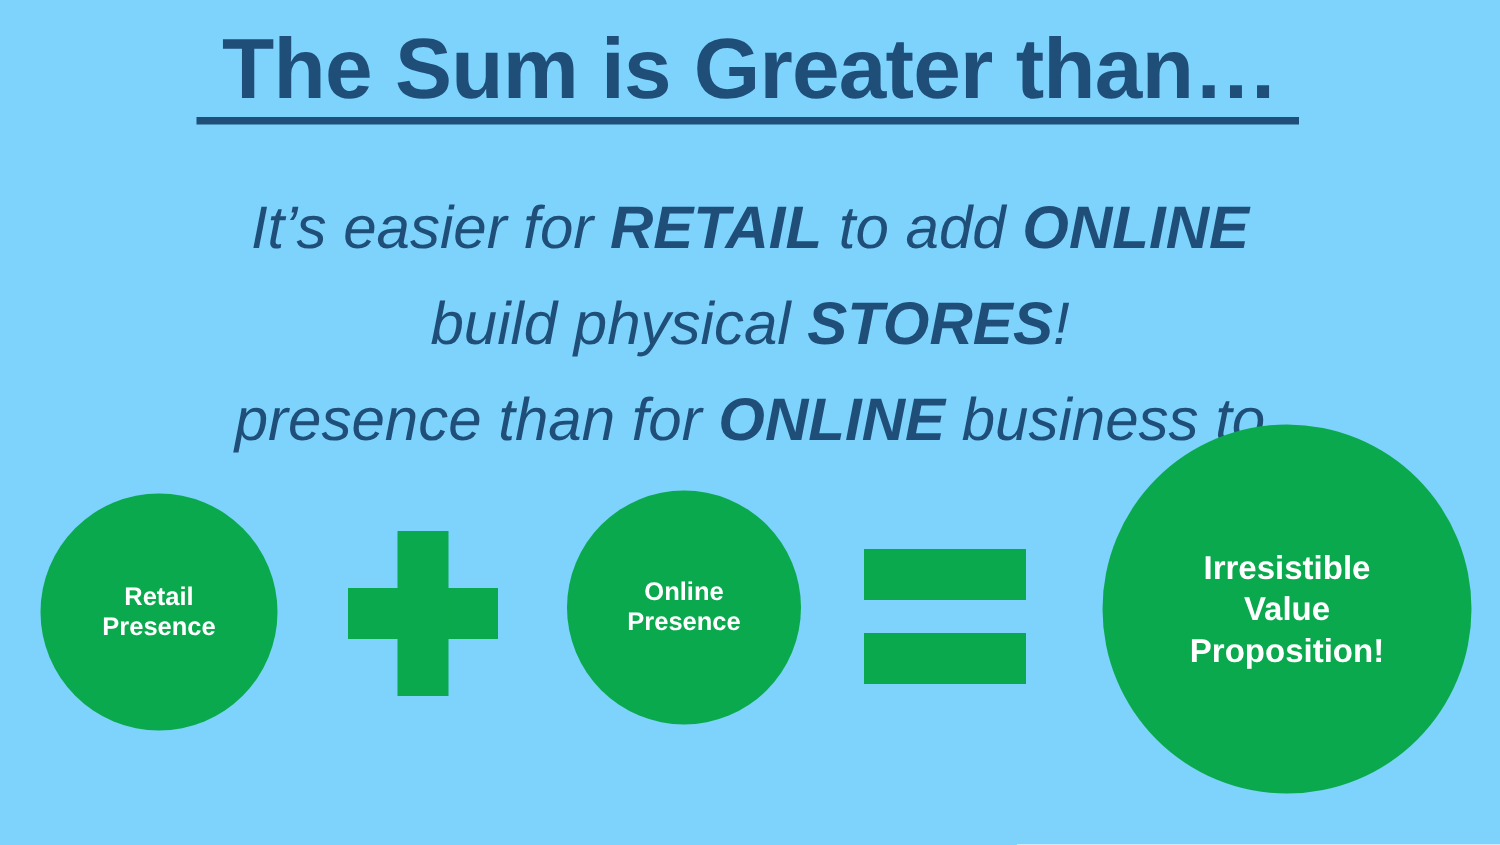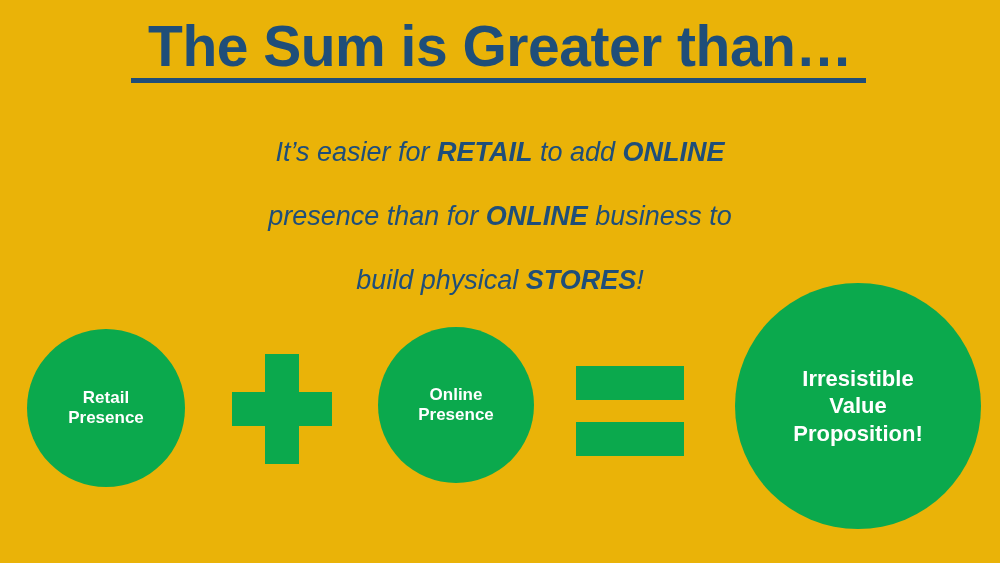--- a/index.html
+++ b/index.html
@@ -7,21 +7,21 @@
     padding: 0;
     background: #ffffff;
   }
   body {
     font-family: "Liberation Sans", sans-serif;
   }
   #slide {
     position: relative;
     width: 1000px;
     height: 563px;
-    background: #eab308;
+    background: #7dd3fc;
     overflow: hidden;
     text-decoration: underline;
   }
 
   
   .title-block {
     position: absolute;
     left: 0;
     top: 12px;
     width: 1000px;
@@ -51,21 +51,21 @@
     position: absolute;
     left: 0;
     top: 120px;
     width: 1000px;
     text-align: center;
   }
   .body-line {
     font-family: "Liberation Sans", sans-serif;
     font-style: italic;
     font-weight: normal;
-    font-size: 27px;
+    font-size: 40px;
     line-height: 64px;
     color: #1F4E79;
     white-space: nowrap;
   }
   .body-line b {
     font-weight: bold;
     font-style: italic;
   }
 
   
@@ -160,23 +160,23 @@
 
   <div class="title-block">
     <span class="title-text">The Sum is Greater than…</span>
   </div>
   <div class="title-rule"></div>
 
   <div class="body-block">
 
     <div class="body-line"><span>It’s easier for </span><b>RETAIL</b><span> to add </span><b>ONLINE</b></div>
 
+    <div class="body-line"><span>build physical </span><b>STORES</b><span>!</span></div>
+
     <div class="body-line"><span>presence than for </span><b>ONLINE</b><span> business to</span></div>
-
-    <div class="body-line"><span>build physical </span><b>STORES</b><span>!</span></div>
 
   </div>
 
   <div>
 
     <div class="circle" id="retail-circle">
       <span class="circle-label">Retail
 Presence</span>
     </div>
 

